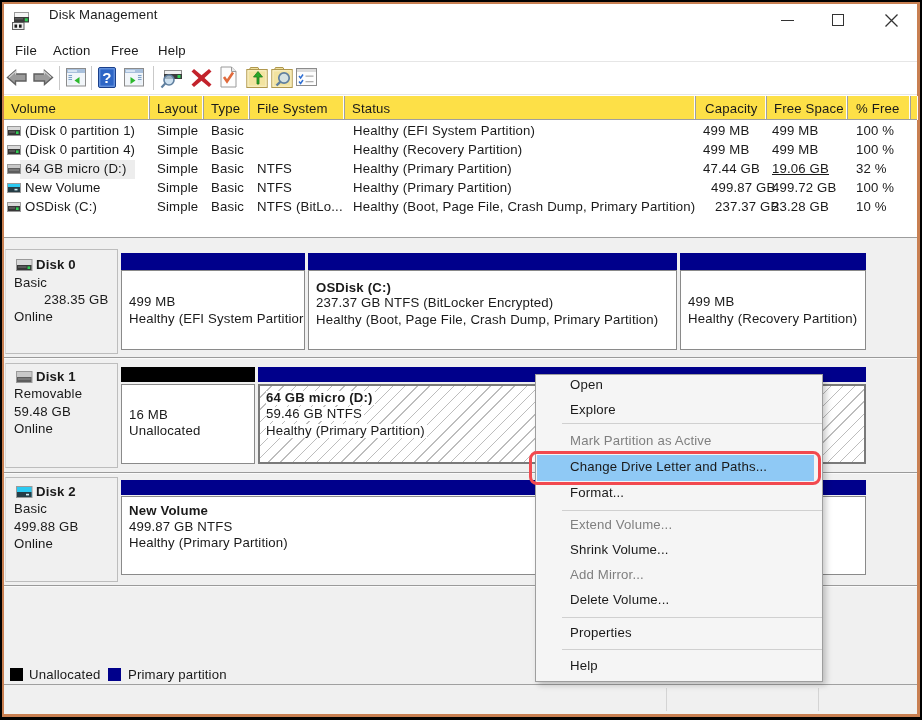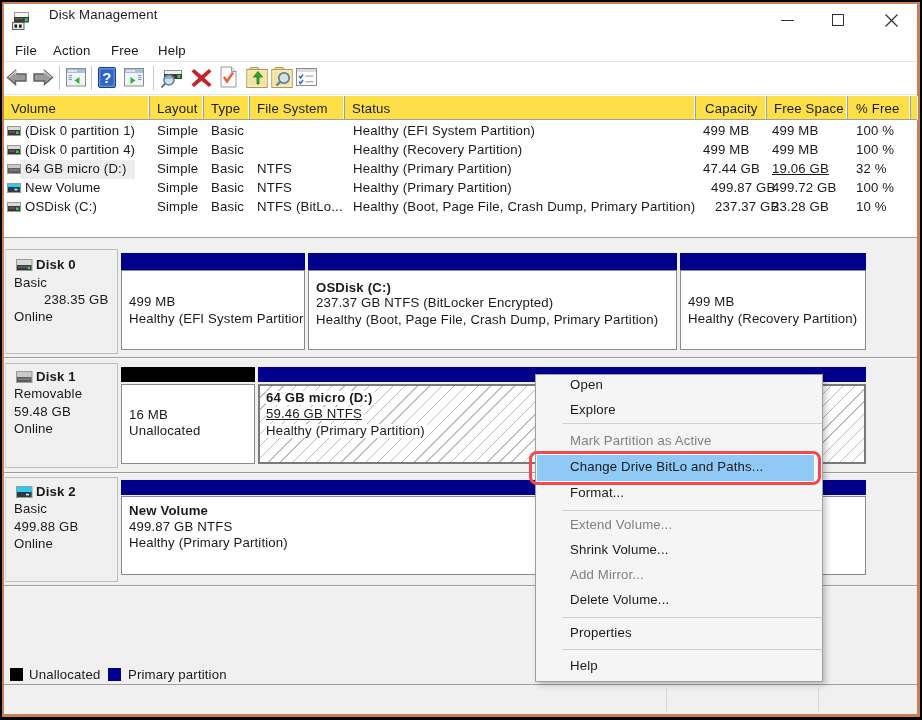--- a/index.html
+++ b/index.html
@@ -228,21 +228,21 @@
 <div class="t" style="left:14px;top:387.3px;">Removable</div>
 <div class="t" style="left:14px;top:404.6px;">59.48 GB</div>
 <div class="t" style="left:14px;top:421.90000000000003px;">Online</div>
 <div class="abs" style="left:121px;top:367px;width:134px;height:15px;background:#000"></div>
 <div class="abs" style="left:121px;top:384px;width:134px;height:80px;overflow:hidden;background:#fff;border:1px solid #8a8a8a;"></div>
 <div class="t" style="left:129px;top:408px;">16 MB</div>
 <div class="t" style="left:129px;top:424px;">Unallocated</div>
 <div class="abs" style="left:258px;top:367px;width:608px;height:15px;background:#00008b"></div>
 <div class="abs hatch" style="left:258px;top:384px;width:608px;height:80px;overflow:hidden;border:2px solid #7a7a7a;"></div>
 <div class="t b pt" style="left:266px;top:391px;">64 GB micro  (D:)</div>
-<div class="t pt" style="left:266px;top:407px;text-decoration:underline;">59.46 GB NTFS</div>
+<div class="t pt" style="left:266px;top:407px;">59.46 GB NTFS</div>
 <div class="t pt" style="left:266px;top:424px;">Healthy (Primary Partition)</div>
 <div class="abs" style="left:4px;top:472px;width:913px;height:1px;background:#9a9a9a"></div>
 <div class="abs" style="left:4px;top:473px;width:913px;height:1px;background:#fafafa"></div>
 <div class="abs" style="left:5px;top:477px;width:113px;height:105px;background:#f0f0f0;border:1px solid #bdbdbd;border-left:1px solid #d9d9d9;"></div>
 <svg class="abs" style="left:16px;top:485.5px" width="16.5" height="12" viewBox="0 0 16.5 12">
 <rect x="0.5" y="0.5" width="15.5" height="11" fill="#2bcaf2" stroke="#9a9a9a"></rect>
 <rect x="1" y="6" width="14.5" height="5" fill="#263d46"></rect>
 <rect x="10.0" y="7.8" width="3" height="1.6" fill="#cfeff8"></rect>
 </svg>
 <div class="t b" style="left:36px;top:485px;">Disk 2</div>
@@ -263,21 +263,21 @@
 <div class="abs" style="left:4px;top:684px;width:913px;height:1px;background:#a0a0a0"></div>
 <div class="abs" style="left:4px;top:685px;width:913px;height:29px;background:#f0f0f0"></div>
 <div class="abs" style="left:666px;top:688px;width:1px;height:23px;background:#d4d4d4"></div>
 <div class="abs" style="left:818px;top:688px;width:1px;height:23px;background:#d4d4d4"></div>
 <div class="abs" style="left:535px;top:374px;width:288px;height:308px;background:#f5f5f5;border:1px solid #9e9e9e;box-shadow:3px 3px 6px rgba(0,0,0,0.22)"></div>
 <div class="mi" style="left:570px;top:378px;color:#1a1a1a;">Open</div>
 <div class="mi" style="left:570px;top:403px;color:#1a1a1a;">Explore</div>
 <div class="abs" style="left:562px;top:423px;width:260px;height:1px;background:#d0d0d0"></div>
 <div class="mi" style="left:570px;top:434px;color:#7f7f7f;">Mark Partition as Active</div>
 <div class="abs" style="left:537px;top:455px;width:277px;height:26px;background:#8fc9f5"></div>
-<div class="mi" style="left:570px;top:460px;color:#1a1a1a;">Change Drive BitLo and Paths...</div>
+<div class="mi" style="left:570px;top:460px;color:#1a1a1a;">Change Drive Letter and Paths...</div>
 <div class="mi" style="left:570px;top:486px;color:#1a1a1a;">Format...</div>
 <div class="abs" style="left:562px;top:510px;width:260px;height:1px;background:#d0d0d0"></div>
 <div class="mi" style="left:570px;top:518px;color:#7f7f7f;">Extend Volume...</div>
 <div class="mi" style="left:570px;top:543px;color:#1a1a1a;">Shrink Volume...</div>
 <div class="mi" style="left:570px;top:568px;color:#7f7f7f;">Add Mirror...</div>
 <div class="mi" style="left:570px;top:593px;color:#1a1a1a;">Delete Volume...</div>
 <div class="abs" style="left:562px;top:617px;width:260px;height:1px;background:#d0d0d0"></div>
 <div class="mi" style="left:570px;top:626px;color:#1a1a1a;">Properties</div>
 <div class="abs" style="left:562px;top:649px;width:260px;height:1px;background:#d0d0d0"></div>
 <div class="mi" style="left:570px;top:659px;color:#1a1a1a;">Help</div>

